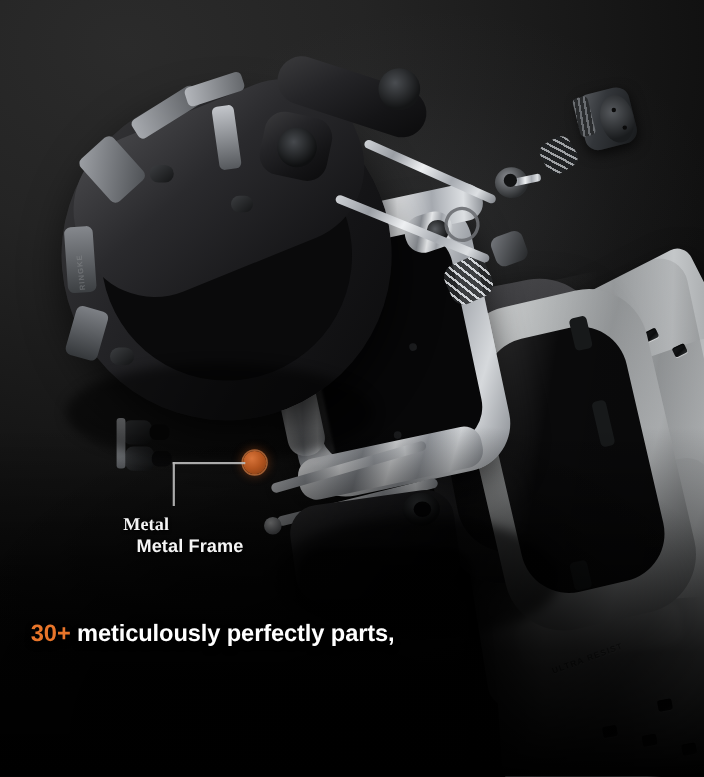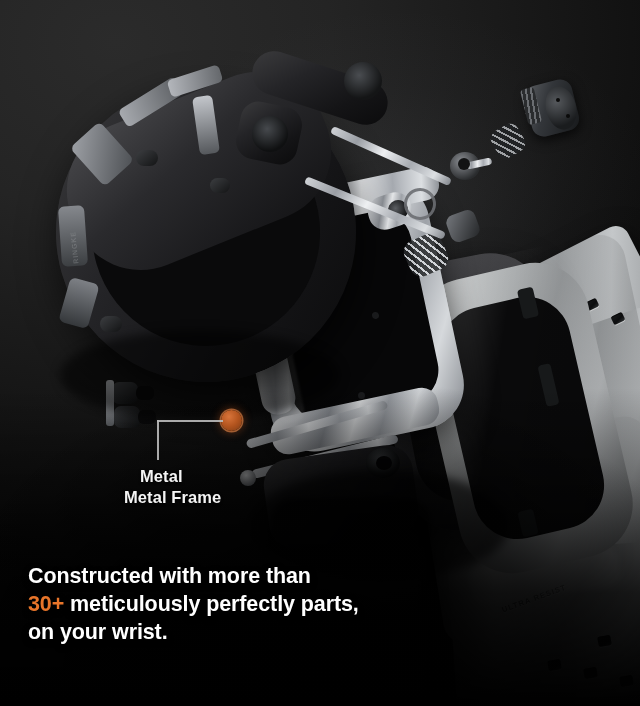--- a/index.html
+++ b/index.html
@@ -262,23 +262,21 @@
     <div class="part bl3" style="left:60px;top:330px;width:280px;height:90px;border-radius:50%;background:rgba(0,0,0,.55);"></div>
     <div class="part bl3" style="left:250px;top:470px;width:260px;height:110px;border-radius:50%;background:rgba(0,0,0,.6);"></div>
   </div>
 
   <div class="bg-vig"></div>
 
   <div>
     <div class="callout-dot" style="left:221px;top:410px;"></div>
     <div class="lead-h" style="left:157px;top:420px;width:66px;"></div>
     <div class="lead-v" style="left:157px;top:420px;height:40px;"></div>
-    <div class="callout-label" style="left:140px;top:466px;">Metal</div>
+    <div class="callout-label" style="left:112px;top:466px;font-family:Liberation Serif, serif;">Metal</div>
     <div class="callout-label" style="left:124px;top:487px;">Metal Frame</div>
   </div>
 
   <div class="tagline">
-    <span class="ln">Constructed with more than</span>
     <span class="ln"><span class="hl">30+</span><span> meticulously perfectly parts,</span></span>
-    <span class="ln">on your wrist.</span>
   </div>
 
 </div>
 
 </body></html>

